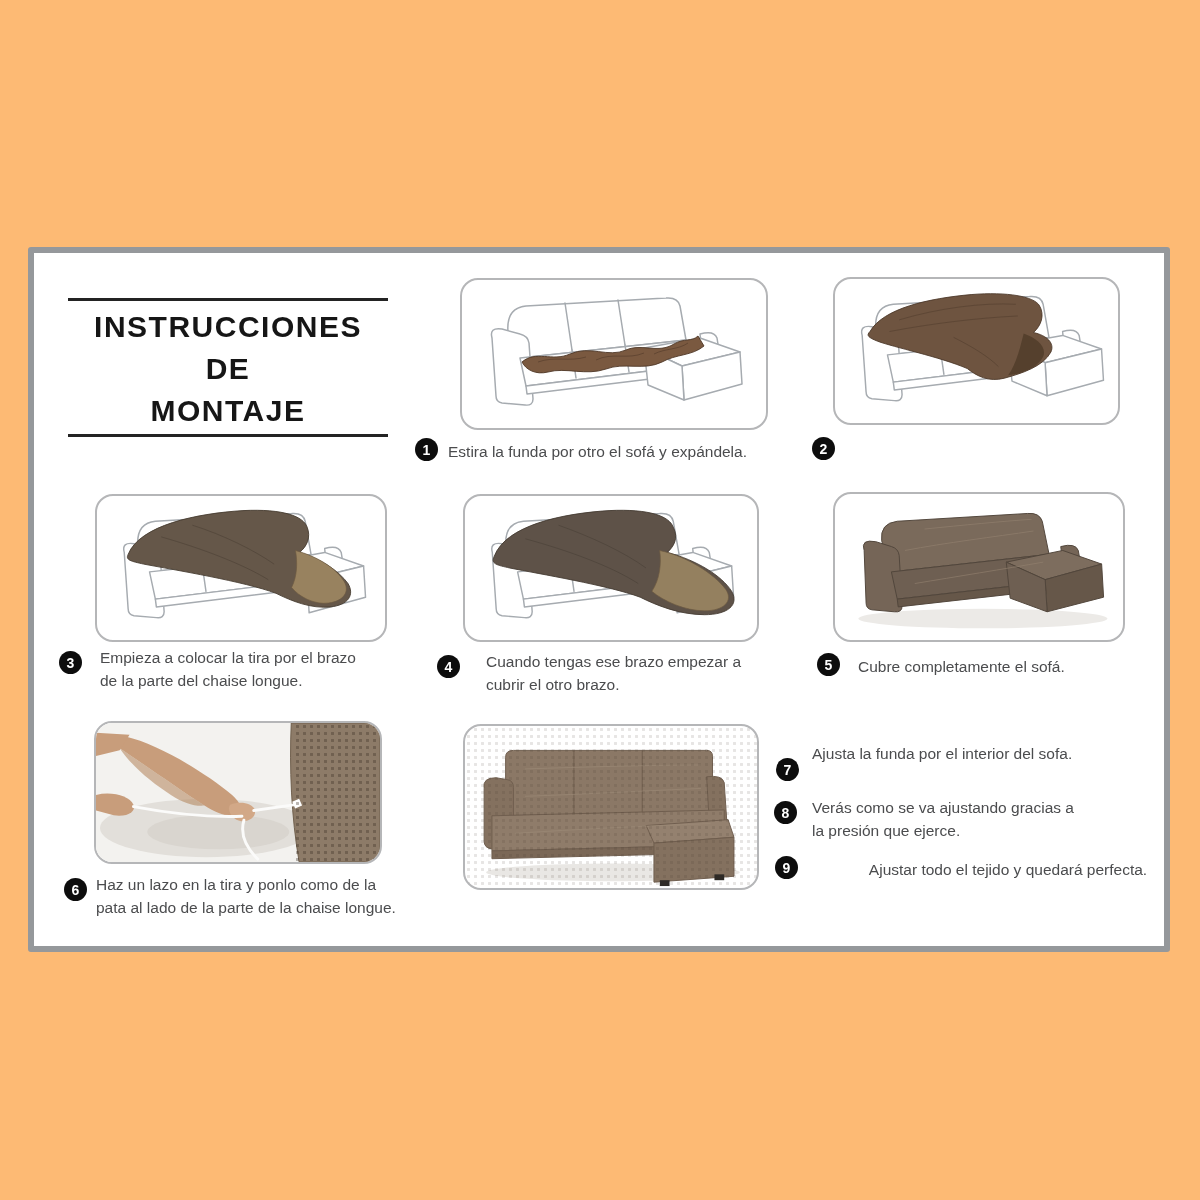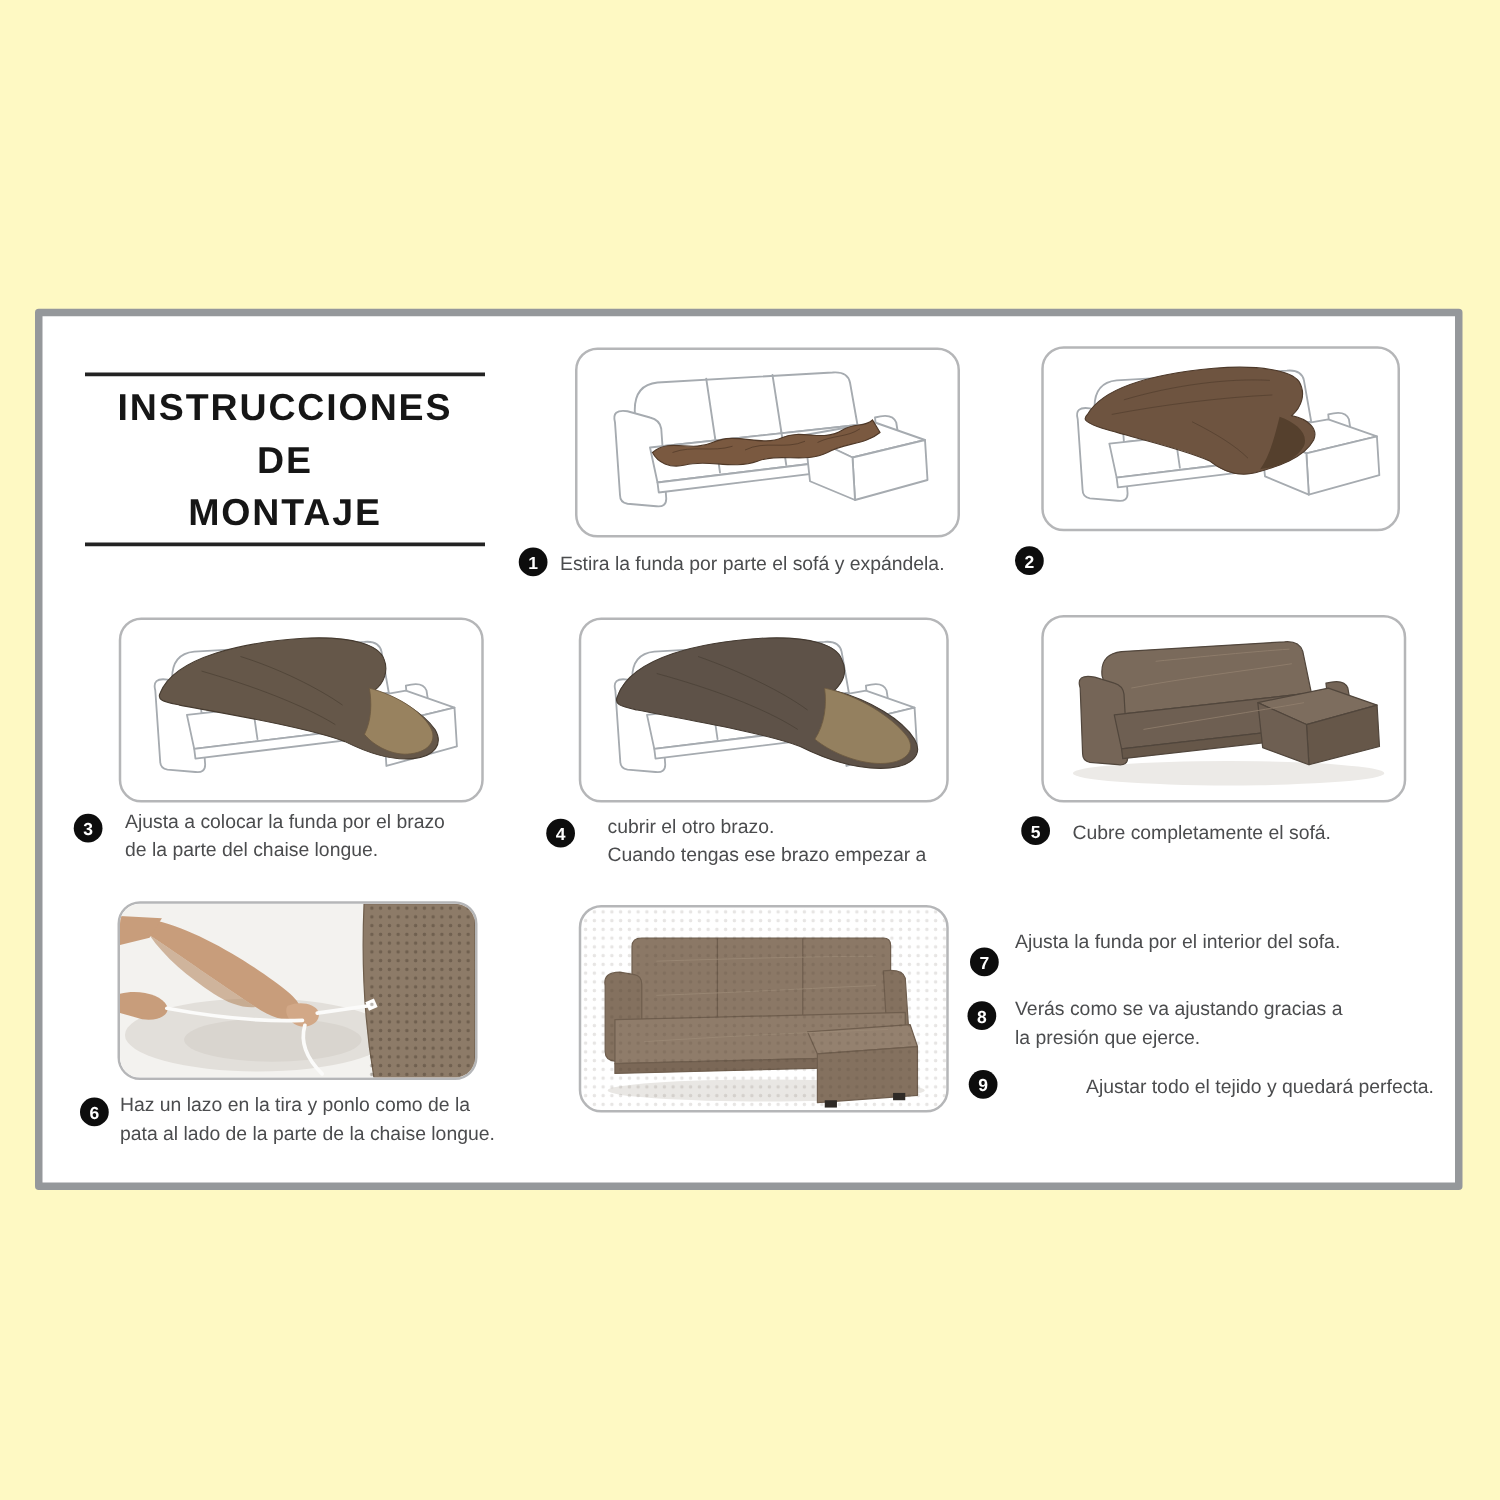--- a/index.html
+++ b/index.html
@@ -1,16 +1,16 @@
 <!DOCTYPE html>
 <html><head>
 <meta charset="utf-8">
 <style>
   html,body{margin:0;padding:0;background:#ffffff;}
-  .page{position:relative;width:1200px;height:1200px;background:#fef9c3;
+  .page{position:relative;width:1200px;height:1200px;background:#fdba74;
         font-family:"Liberation Sans",sans-serif;overflow:hidden;}
   .frame{position:absolute;left:28px;top:247px;width:1142px;height:705px;
          box-sizing:border-box;border:6px solid #95989b;border-radius:3px;background:#ffffff;}
   
   .title-rule{position:absolute;height:3px;background:#232323;}
   .title-block{position:absolute;left:58px;top:306px;width:340px;text-align:center;
                font-weight:bold;color:#161616;font-size:30px;line-height:42px;letter-spacing:1.5px;}
   
   .box{position:absolute;box-sizing:border-box;background:#ffffff;border:2px solid #b5b6b8;
        border-radius:18px;overflow:hidden;}
@@ -210,29 +210,29 @@
       <span>7</span>
     </div>
   <div class="badge" style="left:774px;top:801px;">
       <span>8</span>
     </div>
   <div class="badge" style="left:775px;top:856px;">
       <span>9</span>
     </div>
 
   <div class="caption" style="left:448px;top:440px;width:340px;">
-    <span class="cap-line">Estira la funda por parte el sofá y expándela.</span>
+    <span class="cap-line">Estira la funda por otro el sofá y expándela.</span>
   </div>
   <div class="caption" style="left:100px;top:646px;width:340px;">
-    <span class="cap-line">Ajusta a colocar la funda por el brazo</span>
+    <span class="cap-line">Empieza a colocar la tira por el brazo</span>
     <span class="cap-line">de la parte del chaise longue.</span>
   </div>
   <div class="caption" style="left:486px;top:650px;width:320px;">
+    <span class="cap-line">Cuando tengas ese brazo empezar a</span>
     <span class="cap-line">cubrir el otro brazo.</span>
-    <span class="cap-line">Cuando tengas ese brazo empezar a</span>
   </div>
   <div class="caption" style="left:858px;top:655px;width:280px;">
     <span class="cap-line">Cubre completamente el sofá.</span>
   </div>
   <div class="caption" style="left:96px;top:873px;width:360px;">
     <span class="cap-line">Haz un lazo en la tira y ponlo como de la</span>
     <span class="cap-line">pata al lado de la parte de la chaise longue.</span>
   </div>
   <div class="caption" style="left:812px;top:742px;width:340px;">
     <span class="cap-line">Ajusta la funda por el interior del sofa.</span>

